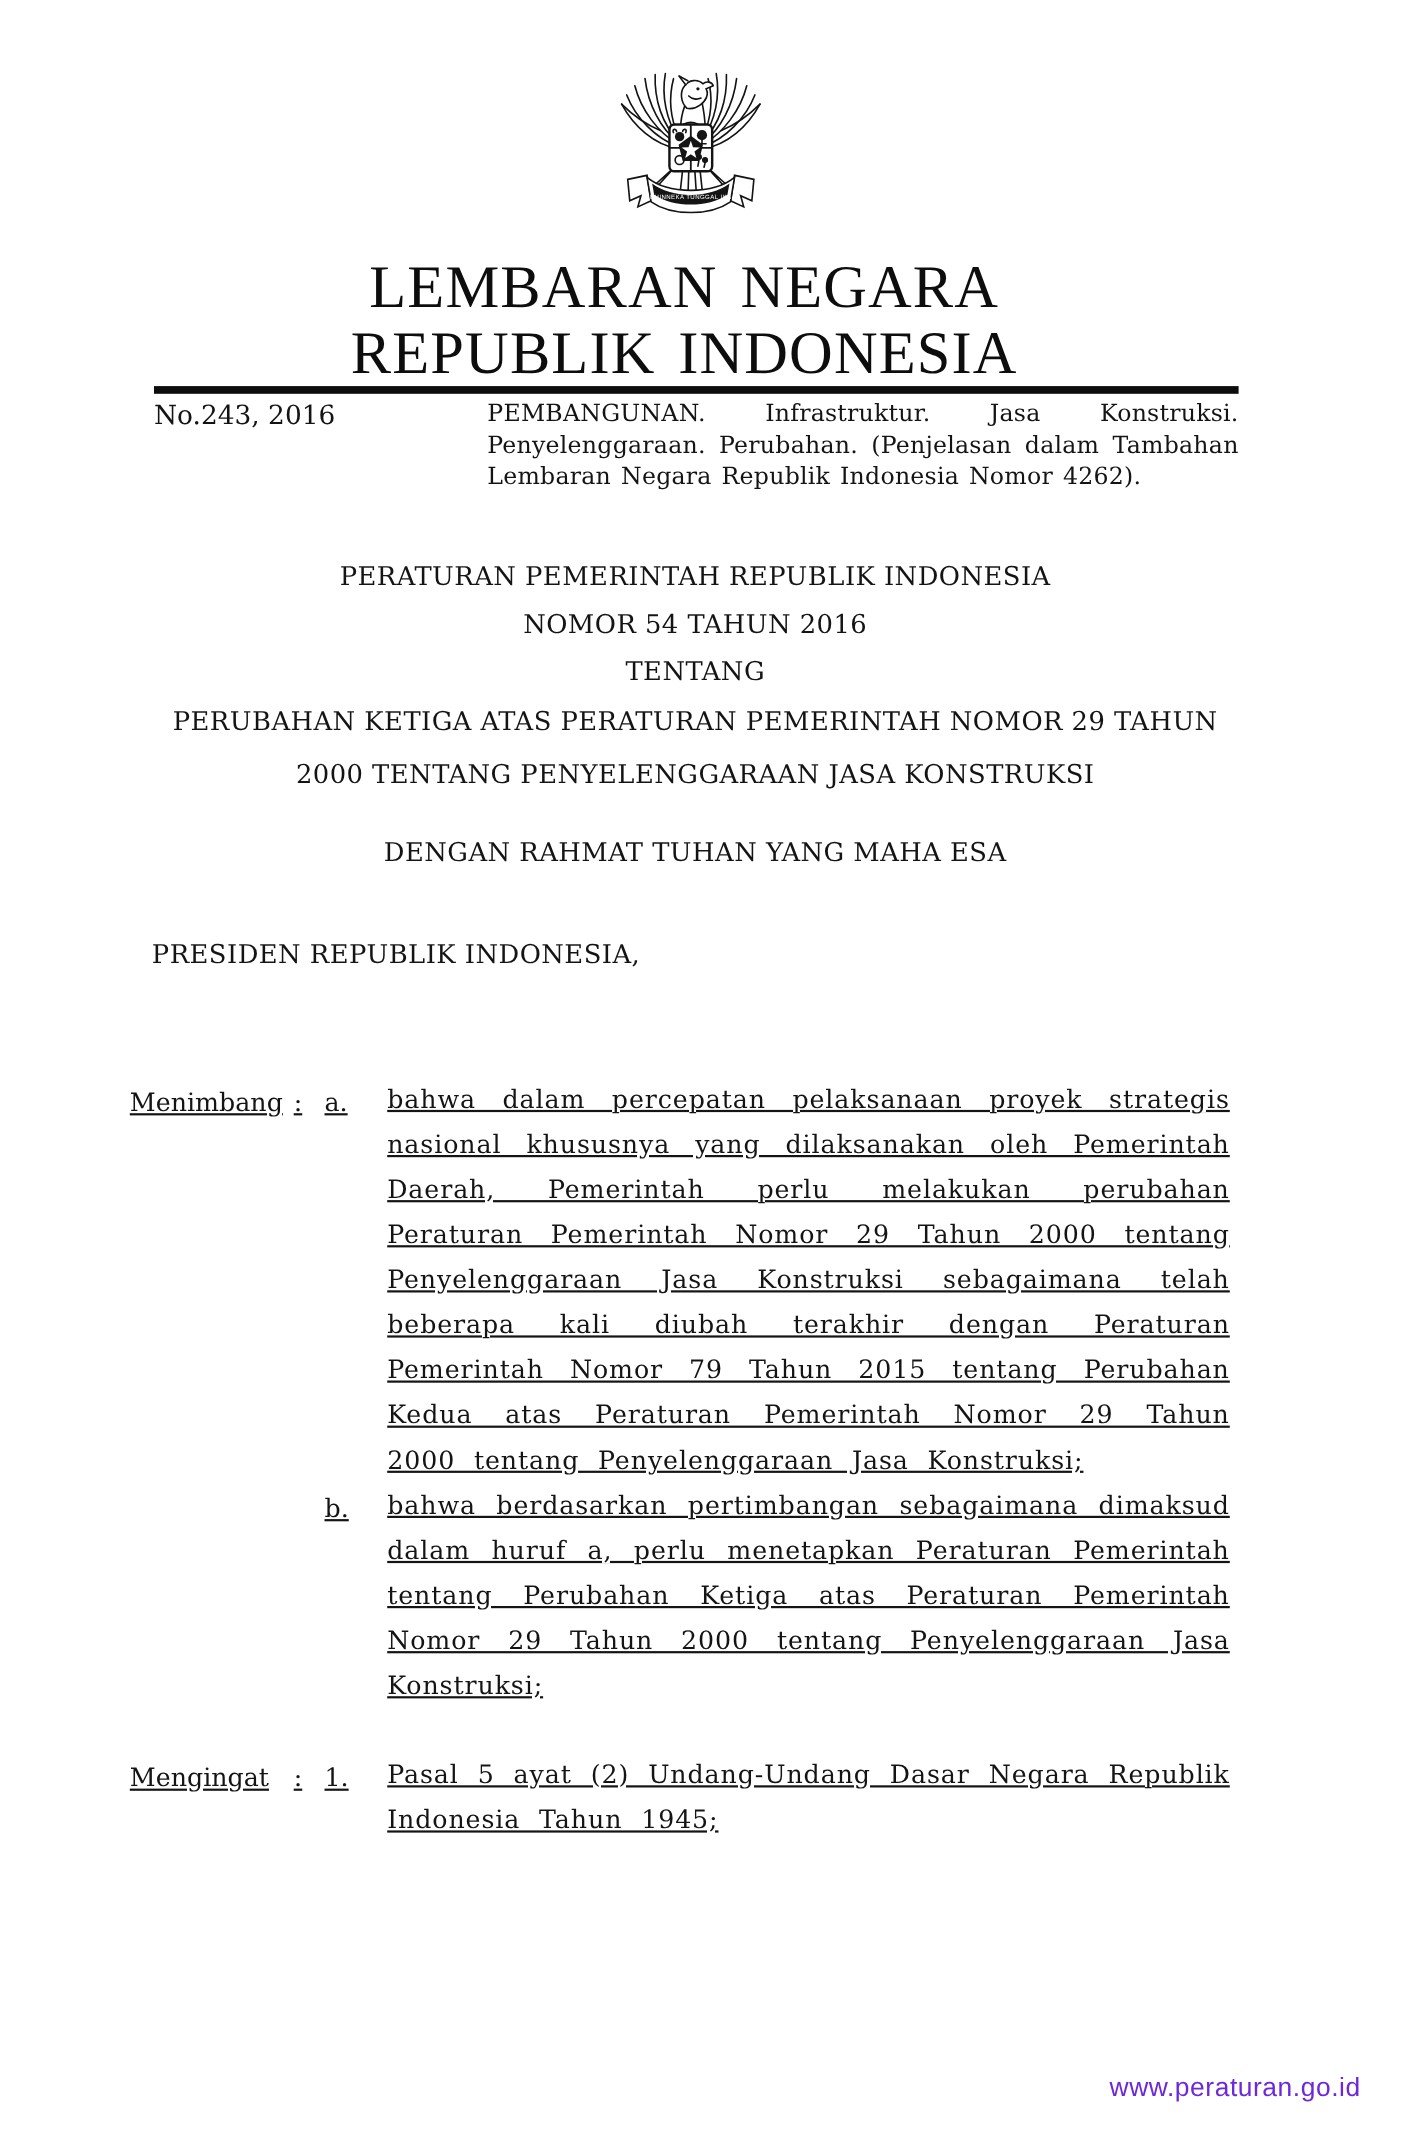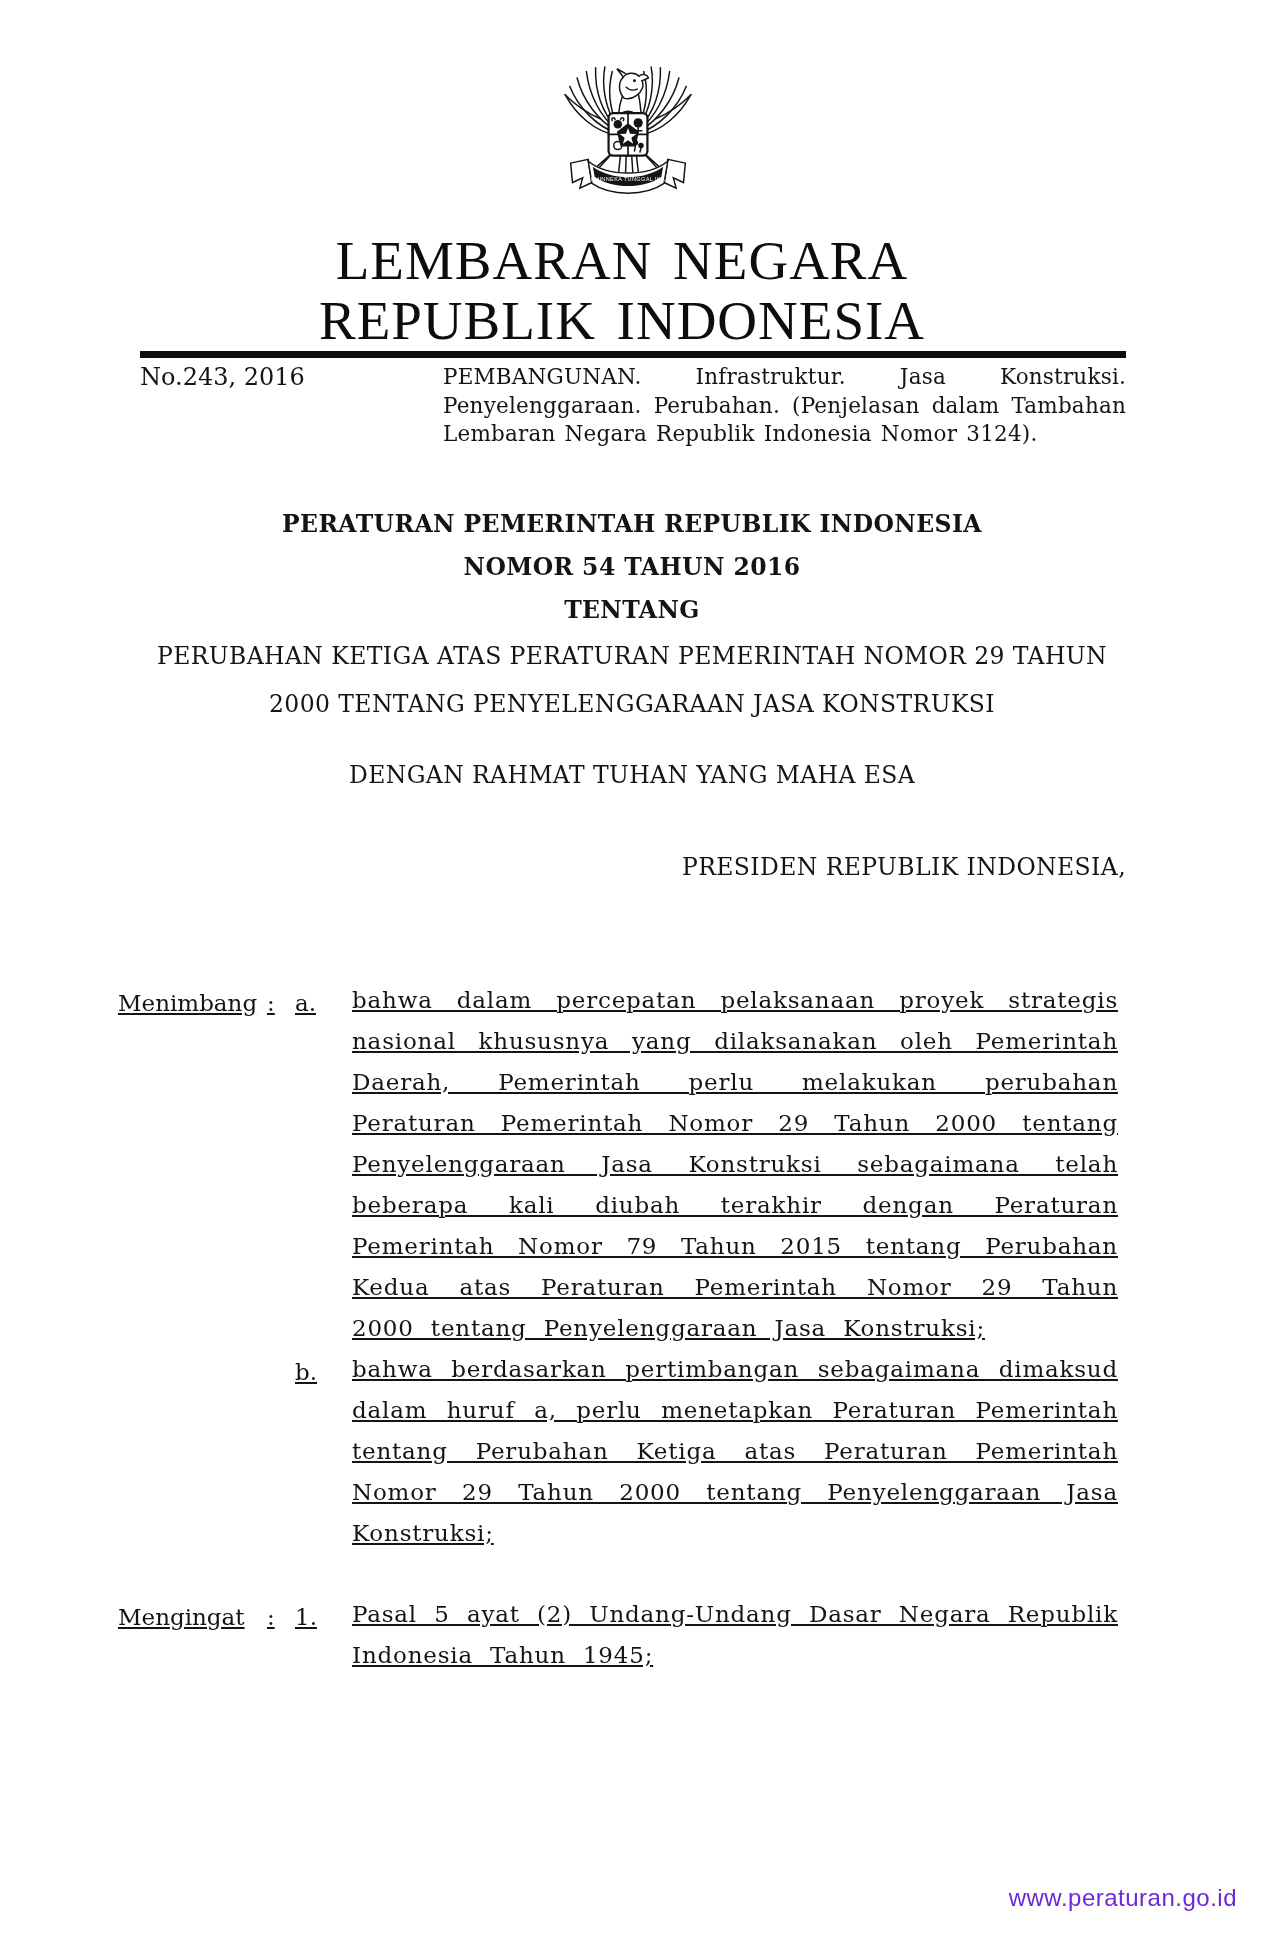--- a/index.html
+++ b/index.html
@@ -28,25 +28,25 @@
     width:325px;box-sizing:border-box;padding-left:22px;
     font-size:24px;line-height:29px;white-space:nowrap;
   }
   .header-subject{
     width:683px;font-size:21.5px;line-height:28.5px;
     text-align:justify;letter-spacing:0.2px;word-spacing:2px;
   }
 
   
   .title-block{text-align:center;margin-top:54px;font-size:23.5px;padding-left:20px;}
-  .tb-line{line-height:43px;letter-spacing:0.4px;font-weight:bold;}
+  .tb-line{line-height:43px;letter-spacing:0.4px;}
   .tb-subject{line-height:48px;max-width:970px;margin:0 auto;letter-spacing:0.4px;text-align:center;}
 
   .grace{text-align:center;margin-top:32px;font-size:23.5px;line-height:30px;padding-left:20px;letter-spacing:0.4px;}
-  .official{text-align:right;margin-top:62px;font-size:23.5px;line-height:30px;padding-left:20px;letter-spacing:0.4px;}
+  .official{text-align:left;margin-top:62px;font-size:23.5px;line-height:30px;padding-left:20px;letter-spacing:0.4px;}
 
   
   .section{font-size:23px;}
   .section.considering{margin-top:98px;}
   .section.legal-basis{margin-top:40px;}
   .prow{display:grid;grid-template-columns:149px 28px 57px 1fr;text-decoration:underline;}
   .pcell{line-height:47px;}
   .item-text{
     text-align:justify;line-height:41px;padding-right:8px;
     letter-spacing:0.8px;word-spacing:9px;
@@ -129,21 +129,21 @@
 
   <div class="masthead">
     <div>LEMBARAN NEGARA</div>
     <div>REPUBLIK INDONESIA</div>
   </div>
 
   <div class="rule"></div>
 
   <div class="header-row">
     <div class="header-num">No.243, 2016</div>
-    <div class="header-subject">PEMBANGUNAN. Infrastruktur. Jasa Konstruksi. Penyelenggaraan. Perubahan. (Penjelasan dalam Tambahan Lembaran Negara Republik Indonesia Nomor 3124).</div>
+    <div class="header-subject">PEMBANGUNAN. Infrastruktur. Jasa Konstruksi. Penyelenggaraan. Perubahan. (Penjelasan dalam Tambahan Lembaran Negara Republik Indonesia Nomor 4262).</div>
   </div>
 
   <div class="title-block">
     <div class="tb-line">PERATURAN PEMERINTAH REPUBLIK INDONESIA</div>
     <div class="tb-line">NOMOR 54 TAHUN 2016</div>
     <div class="tb-line">TENTANG</div>
     <div class="tb-subject">PERUBAHAN KETIGA ATAS PERATURAN PEMERINTAH NOMOR 29 TAHUN 2000 TENTANG PENYELENGGARAAN JASA KONSTRUKSI</div>
   </div>
 
   <div class="grace">DENGAN RAHMAT TUHAN YANG MAHA ESA</div>

